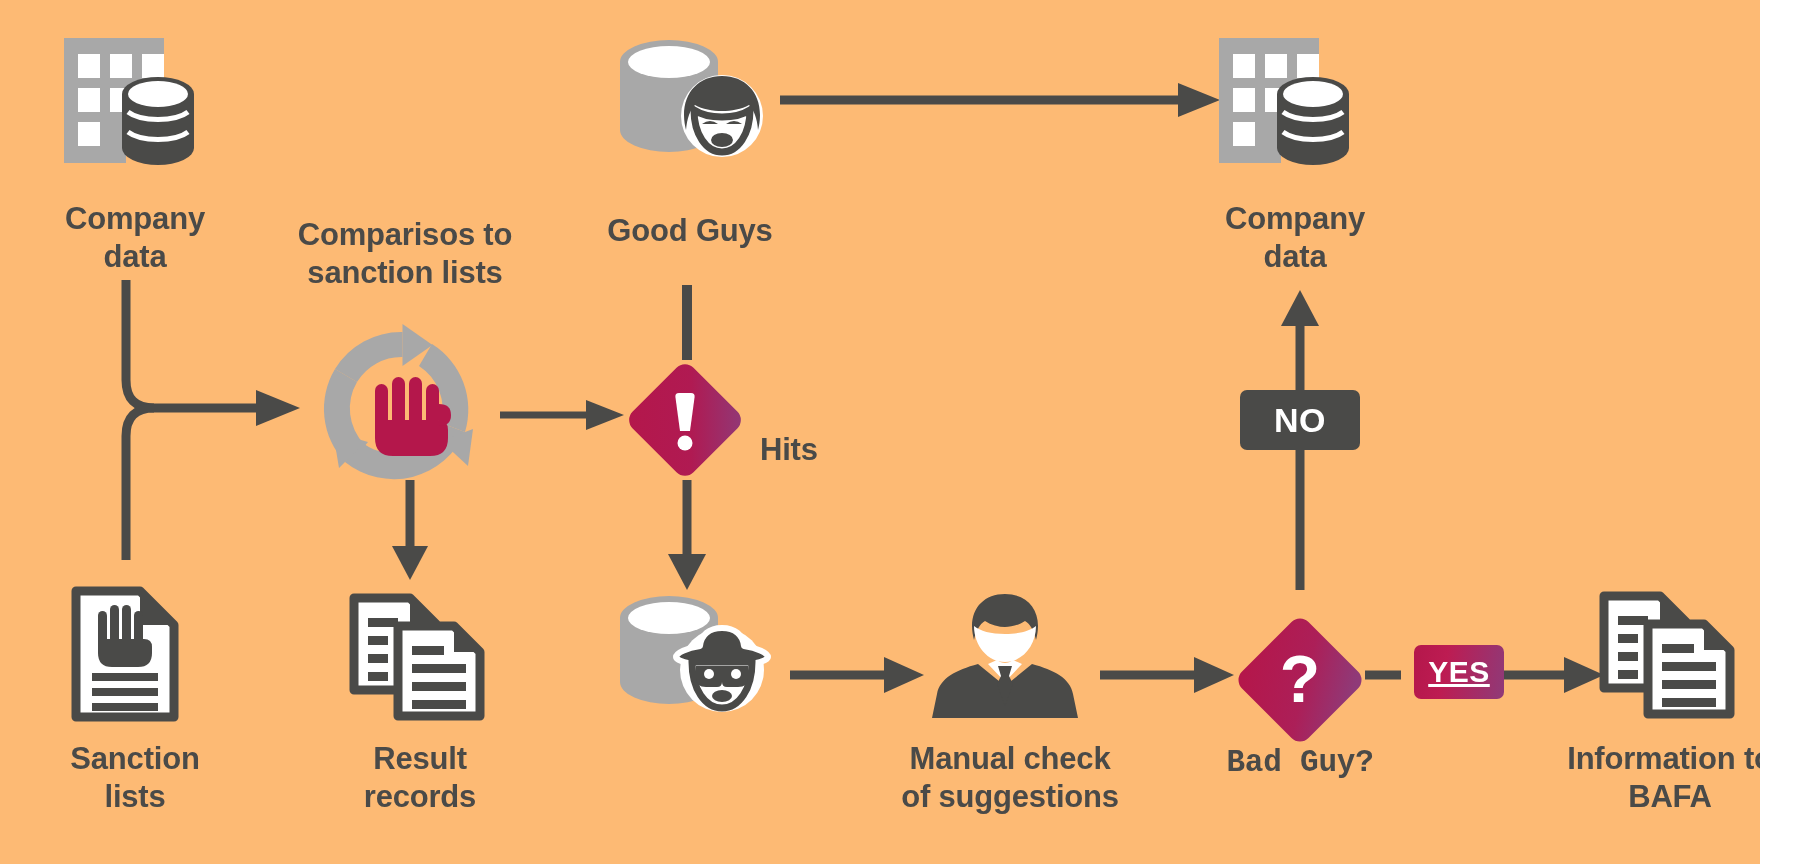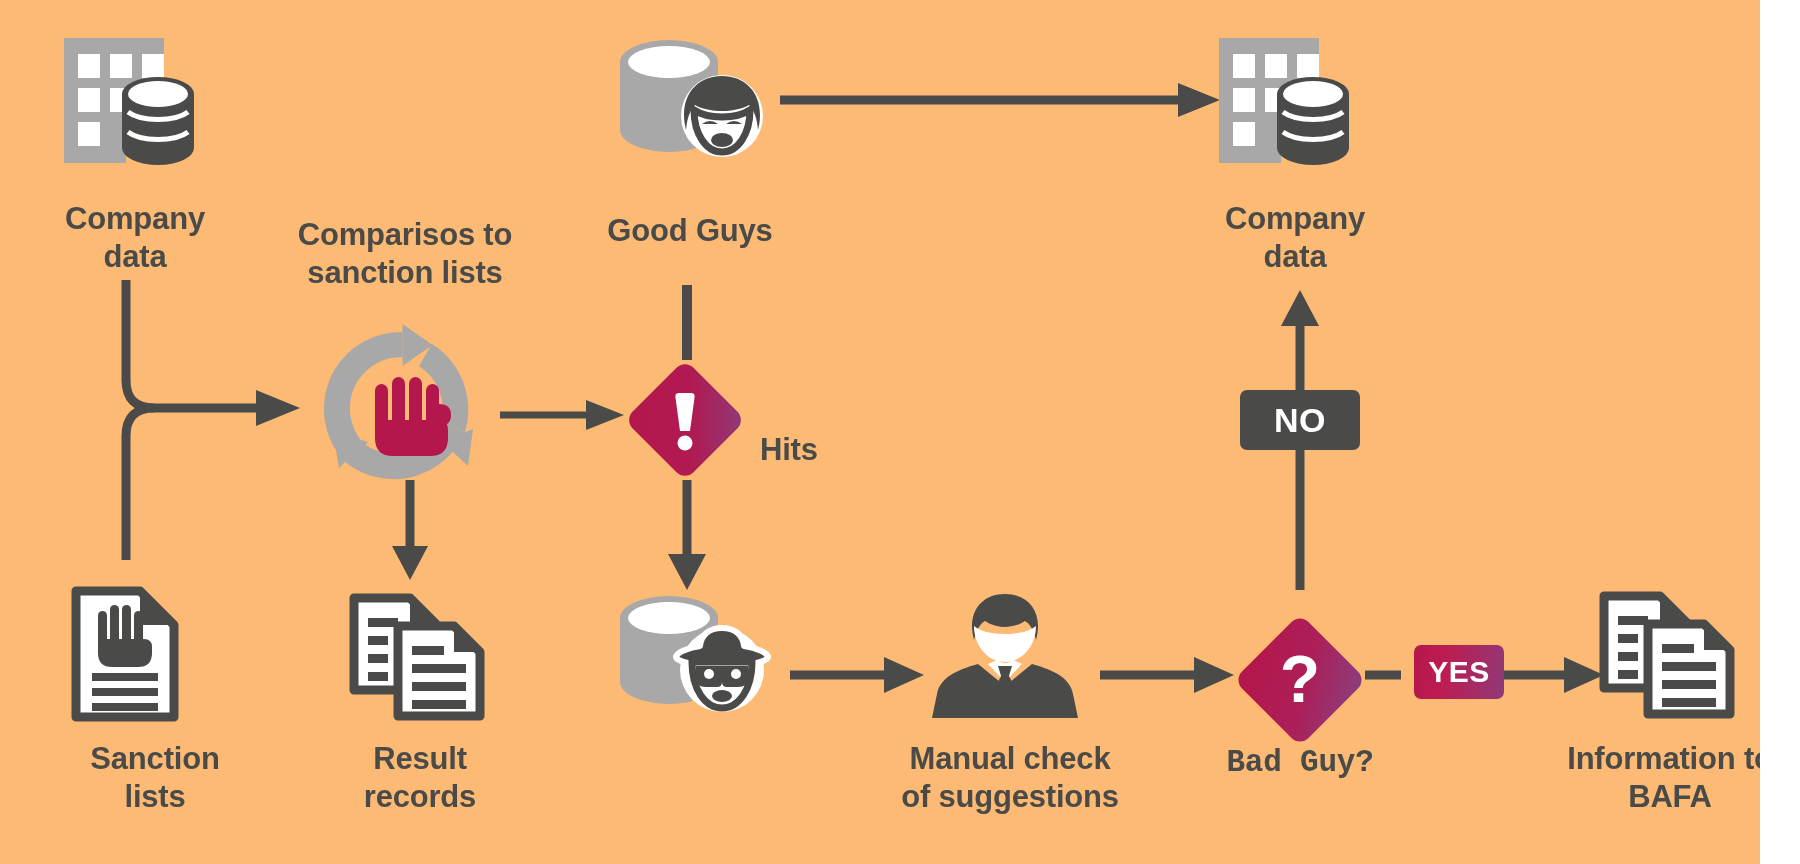--- a/index.html
+++ b/index.html
@@ -136,21 +136,21 @@
         <rect x="40" y="22" width="9" height="40" rx="4.5"></rect>
         <rect x="52" y="22" width="9" height="40" rx="4.5"></rect>
         <rect x="64" y="28" width="9" height="34" rx="4.5"></rect>
         <path d="M28,56 h46 q8,0 8,8 v6 q0,14 -14,14 h-26 q-14,0 -14,-14 Z"></path>
       </g>
       <rect x="22" y="90" width="66" height="8" fill="#4a4a48"></rect>
       <rect x="22" y="105" width="66" height="8" fill="#4a4a48"></rect>
       <rect x="22" y="120" width="66" height="8" fill="#4a4a48"></rect>
     </svg>
   </div>
-  <div class="label" style="left:0px;top:740px;width:270px;padding-left:20px;">Sanction
+  <div class="label" style="left:0px;top:740px;width:270px;">Sanction
 lists</div>
 
   <div class="icon-wrap" style="left:315px;top:322px;width:175px;height:175px;">
     <svg width="175" height="175" viewBox="0 0 175 175">
       <g fill="#a8a8a8">
         <path d="M87.5,10 A77.5,77.5 0 0,0 20,47 L42,60 A52,52 0 0,1 87.5,35 Z"></path>
         <path d="M87.5,10 l0,-8 l30,21 l-30,21 l0,-9 Z"></path>
         <path d="M20,47 A77.5,77.5 0 0,0 30,140 L49,122 A52,52 0 0,1 42,60 Z"></path>
         <path d="M30,140 l-6,6 l-6,-36 l35,10 l-5,6 Z"></path>
         <path d="M30,140 A77.5,77.5 0 0,0 150,110 L126,101 A52,52 0 0,1 49,122 Z"></path>
@@ -304,15 +304,15 @@
       <rect x="64" y="72" width="54" height="9" fill="#4a4a48"></rect>
       <rect x="64" y="90" width="54" height="9" fill="#4a4a48"></rect>
       <rect x="64" y="108" width="54" height="9" fill="#4a4a48"></rect>
     </svg>
   </div>
   <div class="label" style="left:1530px;top:740px;width:280px;">Information to
 BAFA</div>
 
   <div class="badge badge-no" style="left:1240px;top:390px;width:120px;height:60px;">NO</div>
 
-  <div class="badge badge-yes" style="left:1414px;top:645px;width:90px;height:54px;">YES</div>
+  <div class="badge badge-yes" style="left:1414px;top:645px;width:90px;height:54px;text-decoration:underline;">YES</div>
 
 </div>
 
 </body></html>

